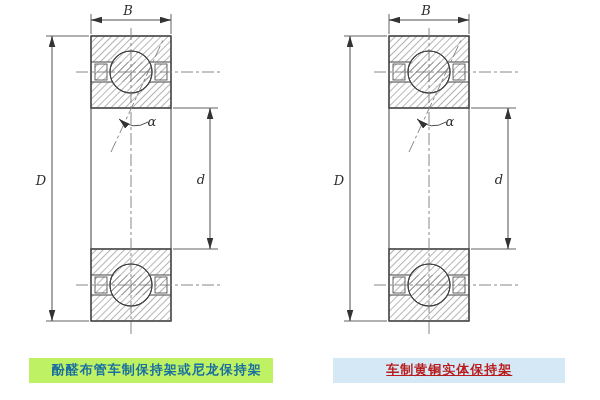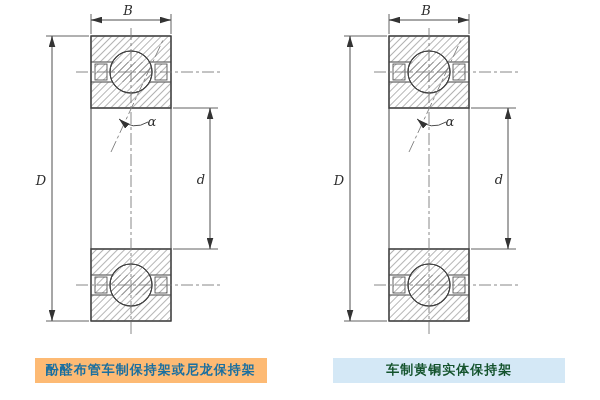--- a/index.html
+++ b/index.html
@@ -91,21 +91,21 @@
       <line class="dim" x1="194" y1="104" x2="194" y2="245" marker-start="url(#ar1)" marker-end="url(#ar1)"></line>
       <text class="dimtext" x="185" y="180" text-anchor="middle">d</text>
     </g>
 
     <g>
       <path class="dim" d="M103,115 Q117,127 132,118" marker-start="url(#ar1)"></path>
       <text class="dimtext" x="136" y="122" text-anchor="middle">α</text>
     </g>
   </svg>
 
-  <div class="caption" style="background: #fdba74; color: rgb(26, 111, 160);">酚醛布管车制保持架或尼龙保持架</div>
+  <div class="caption" style="background: #bef264; color: rgb(26, 111, 160); padding-left: 12px;">酚醛布管车制保持架或尼龙保持架</div>
 </div>
 
 <div class="figure">
   <svg class="drawing" viewBox="0 0 270 352" width="270" height="352">
     <defs>
       <pattern id="h2" width="5" height="5" patternUnits="userSpaceOnUse" patternTransform="rotate(45)">
         <line x1="0" y1="0" x2="0" y2="5" stroke="#6a6a6a" stroke-width="1"></line>
       </pattern>
       <marker id="ar2" viewBox="0 0 10 6" markerWidth="11" markerHeight="7" refX="10" refY="3" orient="auto-start-reverse" markerUnits="userSpaceOnUse">
         <path d="M0,0 L10,3 L0,6 Z" fill="#333"></path>
@@ -166,14 +166,14 @@
       <line class="dim" x1="194" y1="104" x2="194" y2="245" marker-start="url(#ar2)" marker-end="url(#ar2)"></line>
       <text class="dimtext" x="185" y="180" text-anchor="middle">d</text>
     </g>
 
     <g>
       <path class="dim" d="M103,115 Q117,127 132,118" marker-start="url(#ar2)"></path>
       <text class="dimtext" x="136" y="122" text-anchor="middle">α</text>
     </g>
   </svg>
 
-  <div class="caption" style="background: rgb(212, 232, 246); color: #14532d;">车制黄铜实体保持架</div>
+  <div class="caption" style="background: rgb(212, 232, 246); color: #b91c1c; text-decoration: underline;">车制黄铜实体保持架</div>
 </div>
 
 </body></html>

